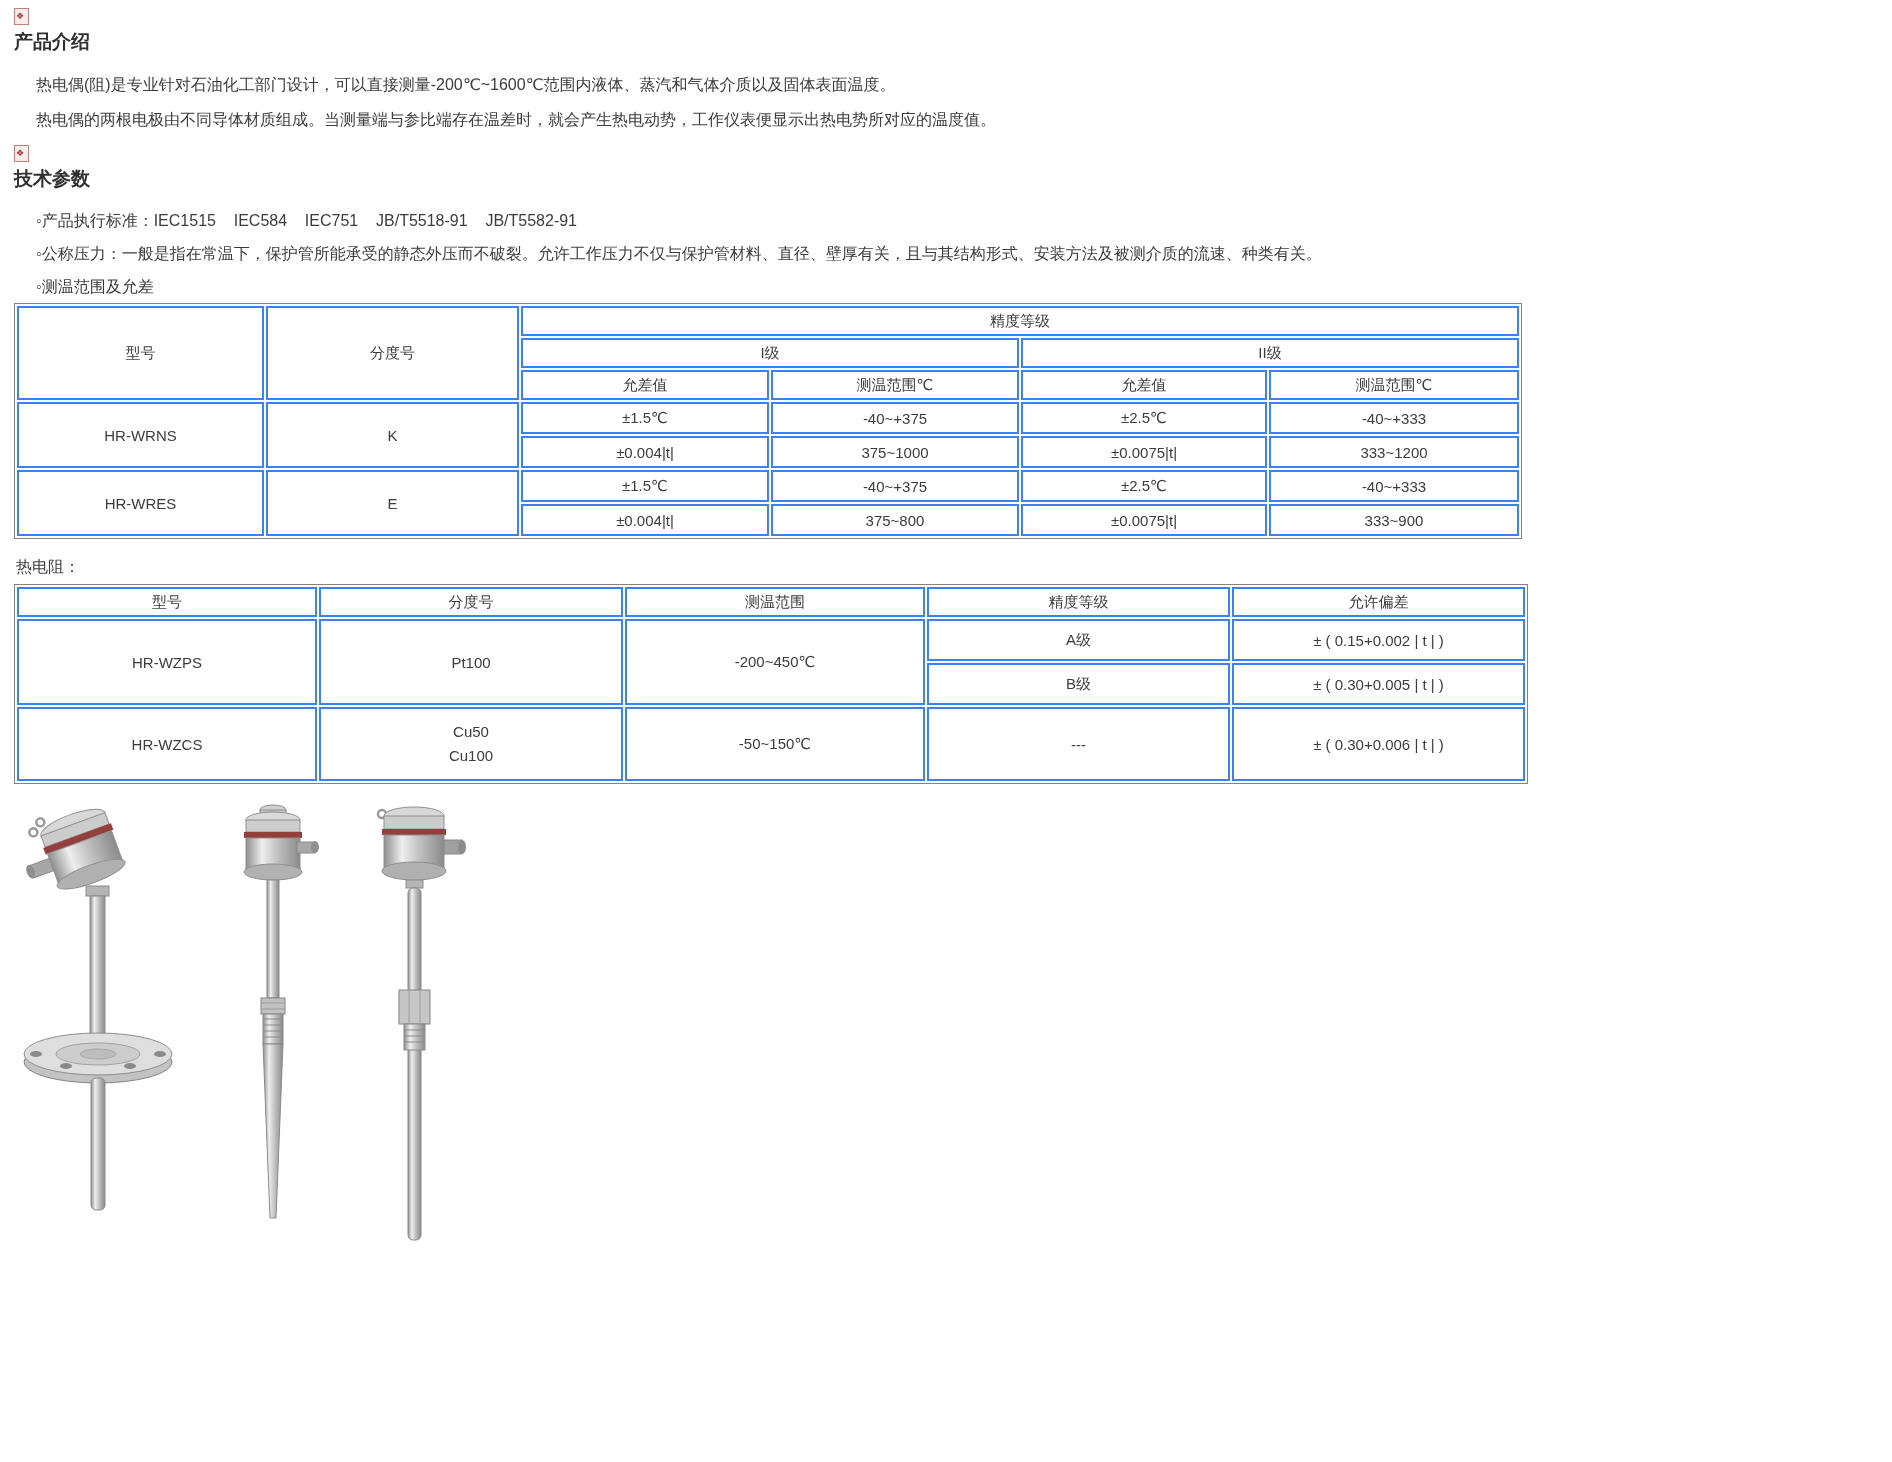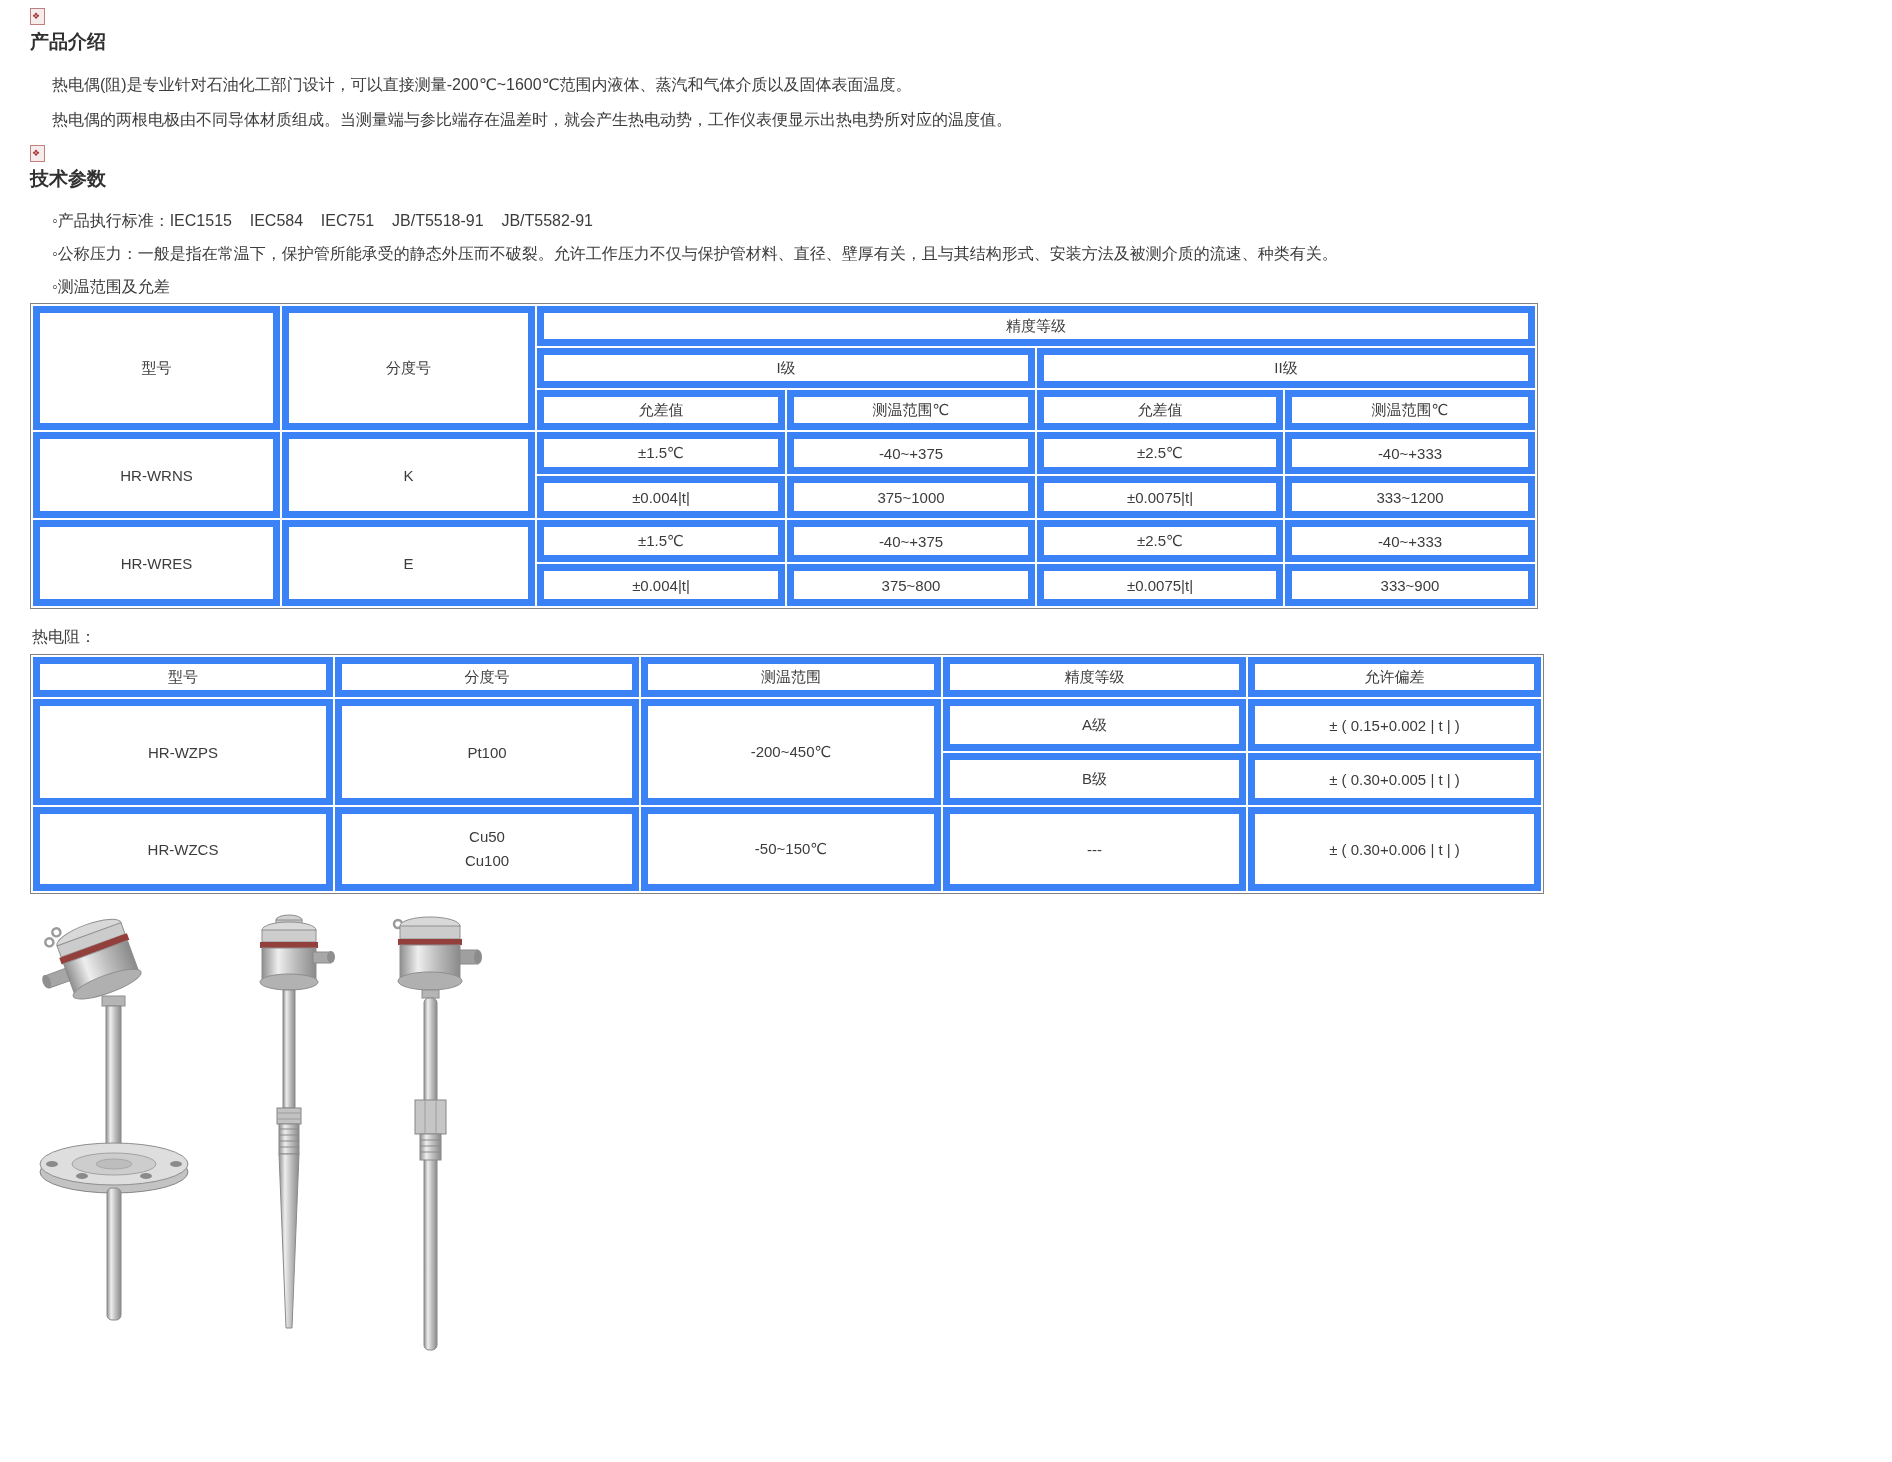--- a/index.html
+++ b/index.html
@@ -1,21 +1,21 @@
 <!DOCTYPE html>
 <html><head>
 <meta charset="utf-8">
 <style>
   html,body{margin:0;padding:0;background:#ffffff;}
   body{
     width:1892px;height:1462px;overflow:hidden;
     font-family:"Liberation Sans","DejaVu Sans",sans-serif;
     color:#3c3c3c;
   }
-  .page{padding:6px 30px;}
+  .page{padding:6px 14px;}
   
   .marker{
     width:13px;height:15px;
     border:1px solid #c08080;background:#f7ecec;
     position:relative;margin:2px 0 4px 0;
   }
   .marker::after{
     content:"\2756";
     position:absolute;left:1px;top:1px;
     font-size:9px;line-height:12px;color:#a93434;
@@ -32,21 +32,21 @@
     font-size:16px;line-height:33px;margin:0 0 0 22px;
     white-space:pre-wrap;
   }
   .tbl-caption{font-size:16px;margin:12px 0 6px 2px;color:#3c3c3c;}
   table.tbl{
     border-collapse:separate;border-spacing:2px;
     border:1px solid #828282;background:#ffffff;
     table-layout:fixed;
   }
   table.tbl td{
-    border:7px solid #3b82f6;
+    border:2px solid #3b82f6;
     text-align:center;vertical-align:middle;
     font-size:15px;color:#3c3c3c;
     padding:2px 6px;overflow:hidden;
   }
   table.tc{width:1500px;}
   table.tc td.hdr-tall{height:20px;}
   table.tc tr.hrow td{height:22px;}
   table.tc tr.drow td{height:24px;text-align:center;}
   table.rtd{width:1510px;}
   table.rtd tr.hrow td{height:22px;}

